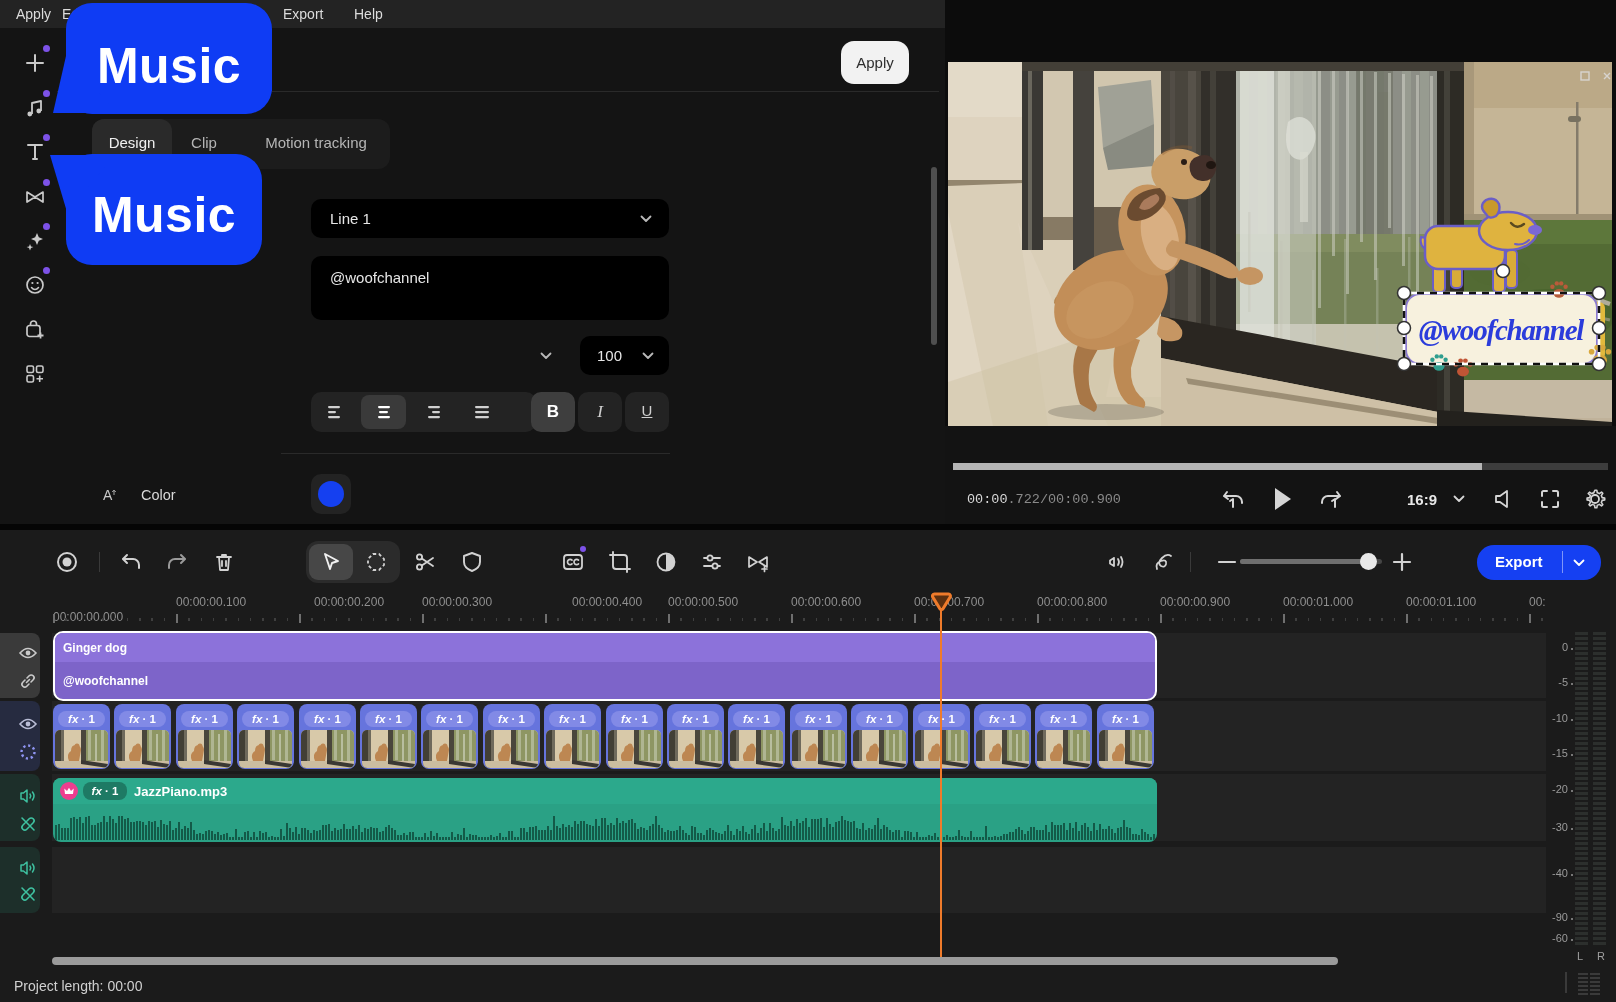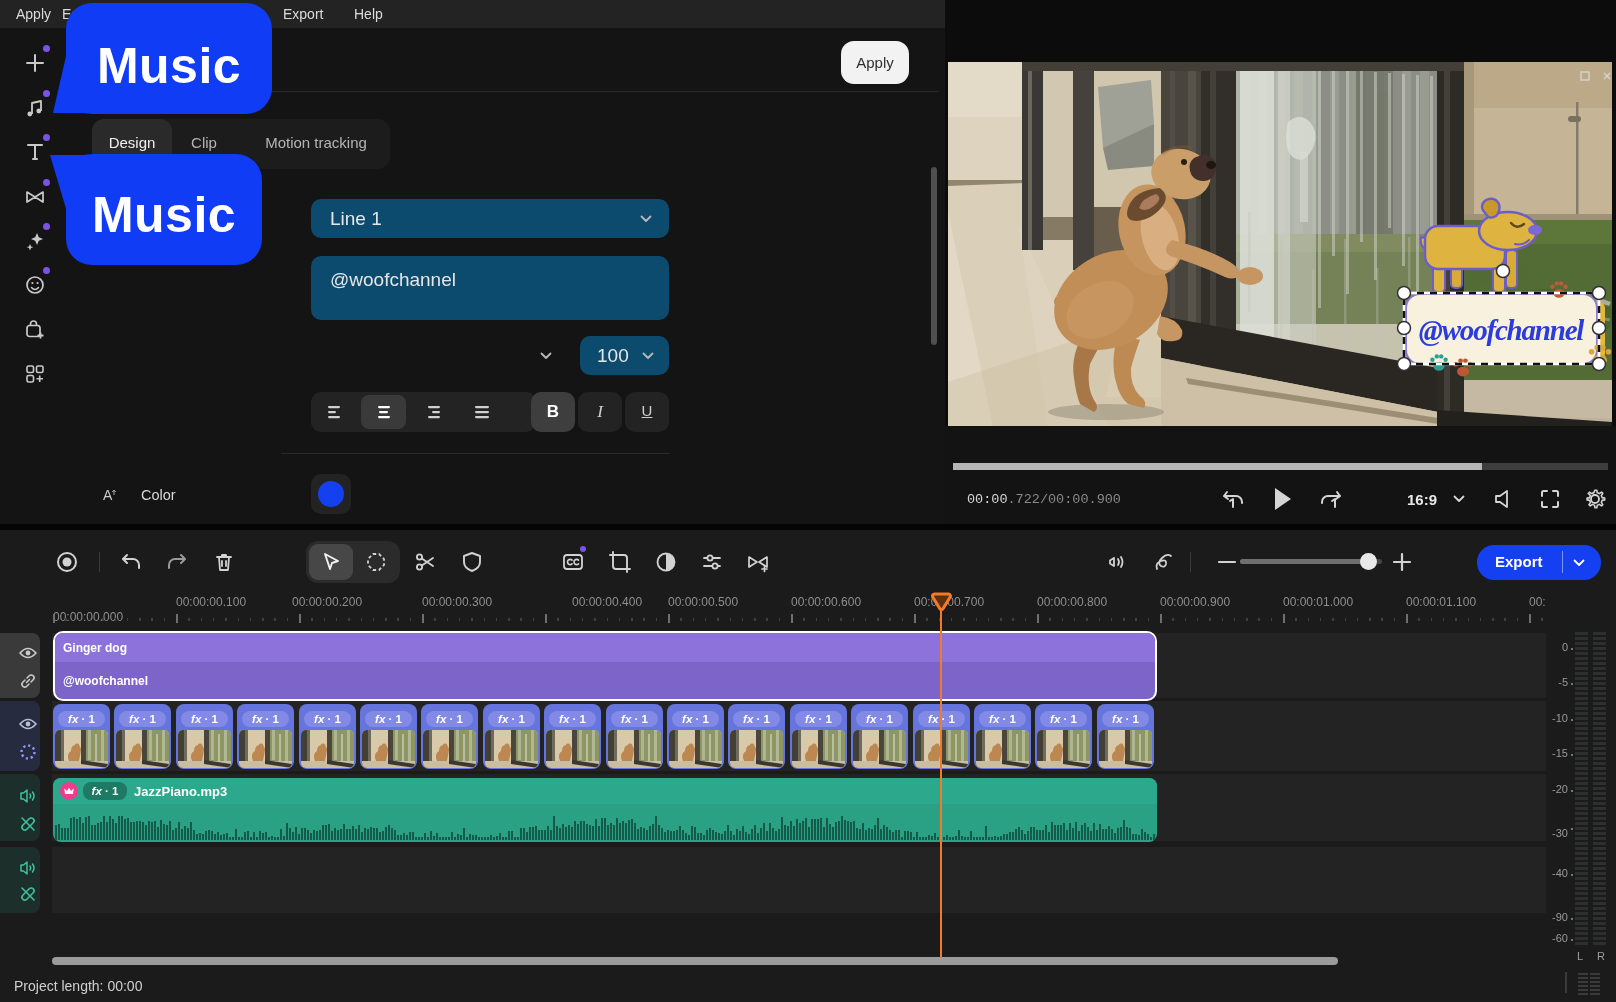--- a/index.html
+++ b/index.html
@@ -6,21 +6,21 @@
   font-family:"Liberation Sans",sans-serif;}
 .abs{position:absolute}
 body{position:relative}
 .menubar{left:0;top:0;width:945px;height:28px;background:#232323;color:#dcdcdc;font-size:14px}
 .menubar span{position:absolute;top:6px}
 .panel{left:0;top:28px;width:945px;height:496px;background:#141414}
 .dot{position:absolute;width:7px;height:7px;border-radius:50%;background:#7d52e8}
 .callout{position:absolute;background:#0f3cf4;color:#fff;font-weight:700;font-size:44px;letter-spacing:0.5px}
 .tabs{position:absolute;left:92px;top:91px;width:298px;height:50px;background:#1c1c1c;border-radius:12px}
 .tab-sel{position:absolute;left:0px;top:0px;width:80px;height:50px;background:#2a2a2a;border-radius:12px}
-.inp{position:absolute;background:#0c4a6e;border-radius:10px;color:#e6e6e6;font-size:19px}
+.inp{position:absolute;background:#000000;border-radius:10px;color:#e6e6e6;font-size:15px}
 .btncell{position:absolute;background:#232323;border-radius:10px}
 .apply{position:absolute;left:841px;top:13px;width:68px;height:43px;background:#f2f2f2;border-radius:13px;
   color:#2e2e2e;font-size:15px;text-align:center;line-height:43px}
 .divider{position:absolute;background:#2a2a2a;height:1px}
 .preview{left:945px;top:0;width:671px;height:524px;background:#0c0c0c}
 .pvbottom{position:absolute;left:0;top:426px;width:671px;height:98px;background:#131313}
 .timeline{left:0;top:530px;width:1616px;height:472px;background:#1b1b1b}
 .lane{position:absolute;left:52px;background:#232323}
 .gutter{position:absolute;left:0;width:40px;border-radius:0 8px 8px 0}
 .fxpill{position:absolute;background:#828ae6;border-radius:8px;color:#fff;font-weight:700;font-size:11.5px;text-align:center}
@@ -423,21 +423,21 @@
     <div class="abs" style="left:176px;top:84px;width:1.5px;height:9px;background:#6f6f6f"></div>
     <div class="abs" style="left:188.3px;top:88px;width:1.5px;height:2.5px;background:#3f3f3f"></div>
     <div class="abs" style="left:200.6px;top:88px;width:1.5px;height:2.5px;background:#3f3f3f"></div>
     <div class="abs" style="left:212.9px;top:88px;width:1.5px;height:2.5px;background:#3f3f3f"></div>
     <div class="abs" style="left:225.2px;top:88px;width:1.5px;height:2.5px;background:#3f3f3f"></div>
     <div class="abs" style="left:237.5px;top:88px;width:1.5px;height:2.5px;background:#3f3f3f"></div>
     <div class="abs" style="left:249.8px;top:88px;width:1.5px;height:2.5px;background:#3f3f3f"></div>
     <div class="abs" style="left:262.1px;top:88px;width:1.5px;height:2.5px;background:#3f3f3f"></div>
     <div class="abs" style="left:274.4px;top:88px;width:1.5px;height:2.5px;background:#3f3f3f"></div>
     <div class="abs" style="left:286.7px;top:88px;width:1.5px;height:2.5px;background:#3f3f3f"></div>
-    <div class="rlabel" style="left:292px;top:65px">00:00:00.200</div>
+    <div class="rlabel" style="left:314px;top:65px">00:00:00.200</div>
     <div class="abs" style="left:299px;top:84px;width:1.5px;height:9px;background:#6f6f6f"></div>
     <div class="abs" style="left:311.3px;top:88px;width:1.5px;height:2.5px;background:#3f3f3f"></div>
     <div class="abs" style="left:323.6px;top:88px;width:1.5px;height:2.5px;background:#3f3f3f"></div>
     <div class="abs" style="left:335.9px;top:88px;width:1.5px;height:2.5px;background:#3f3f3f"></div>
     <div class="abs" style="left:348.2px;top:88px;width:1.5px;height:2.5px;background:#3f3f3f"></div>
     <div class="abs" style="left:360.5px;top:88px;width:1.5px;height:2.5px;background:#3f3f3f"></div>
     <div class="abs" style="left:372.8px;top:88px;width:1.5px;height:2.5px;background:#3f3f3f"></div>
     <div class="abs" style="left:385.1px;top:88px;width:1.5px;height:2.5px;background:#3f3f3f"></div>
     <div class="abs" style="left:397.4px;top:88px;width:1.5px;height:2.5px;background:#3f3f3f"></div>
     <div class="abs" style="left:409.7px;top:88px;width:1.5px;height:2.5px;background:#3f3f3f"></div>
@@ -1408,21 +1408,21 @@
 <div class="mlabel" style="left:1548px;top:111px">0</div>
 <div class="abs" style="left:1571px;top:118px;width:2px;height:2px;background:#777"></div>
 <div class="mlabel" style="left:1548px;top:146px">-5</div>
 <div class="abs" style="left:1571px;top:153px;width:2px;height:2px;background:#777"></div>
 <div class="mlabel" style="left:1548px;top:182px">-10</div>
 <div class="abs" style="left:1571px;top:189px;width:2px;height:2px;background:#777"></div>
 <div class="mlabel" style="left:1548px;top:217px">-15</div>
 <div class="abs" style="left:1571px;top:224px;width:2px;height:2px;background:#777"></div>
 <div class="mlabel" style="left:1548px;top:253px">-20</div>
 <div class="abs" style="left:1571px;top:260px;width:2px;height:2px;background:#777"></div>
-<div class="mlabel" style="left:1548px;top:297px">-30</div>
+<div class="mlabel" style="left:1548px;top:291px">-30</div>
 <div class="abs" style="left:1571px;top:298px;width:2px;height:2px;background:#777"></div>
 <div class="mlabel" style="left:1548px;top:337px">-40</div>
 <div class="abs" style="left:1571px;top:344px;width:2px;height:2px;background:#777"></div>
 <div class="mlabel" style="left:1548px;top:381px">-90</div>
 <div class="abs" style="left:1571px;top:388px;width:2px;height:2px;background:#777"></div>
 <div class="mlabel" style="left:1548px;top:402px">-60</div>
 <div class="abs" style="left:1571px;top:409px;width:2px;height:2px;background:#777"></div>
 <div class="abs" style="left:1577px;top:420px;color:#9f9f9f;font-size:11px">L</div>
 <div class="abs" style="left:1597px;top:420px;color:#9f9f9f;font-size:11px">R</div>
 <div class="abs" style="left:1578px;top:443px;width:10px;height:2px;background:#3a3a3a"></div>

